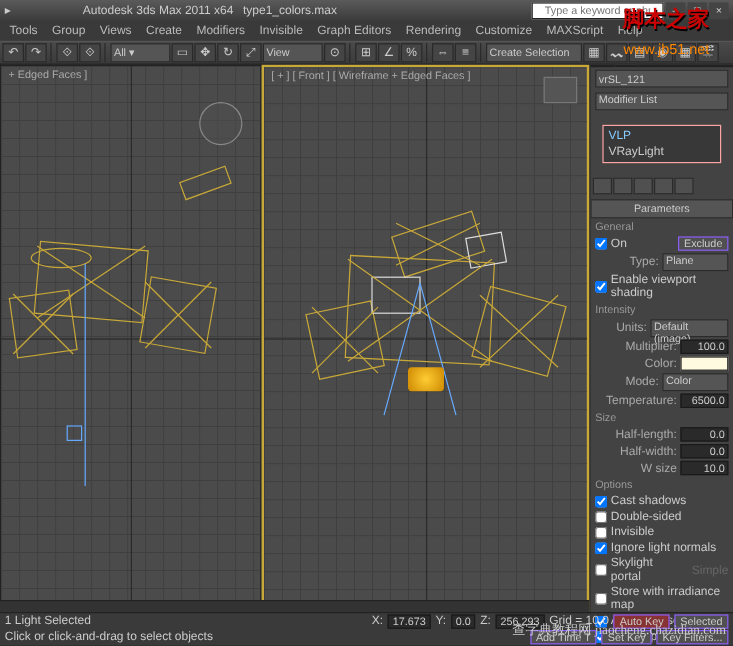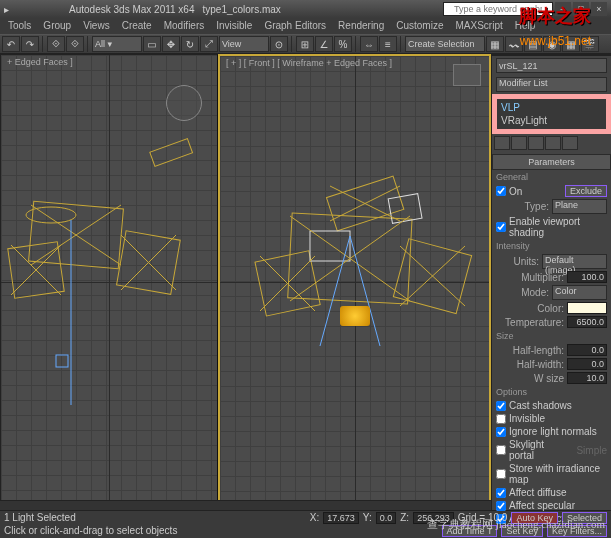--- a/index.html
+++ b/index.html
@@ -26,21 +26,21 @@
 .wire{position:absolute;stroke:#c8a838;fill:none;stroke-width:1}
 .wire-white{stroke:#ddd}
 .wire-blue{stroke:#6af}
 .compass{position:absolute;top:30px;right:15px;width:36px;height:36px;border:1px solid #888;border-radius:50%;background:rgba(80,80,80,.5)}
 .vcube{position:absolute;top:8px;right:8px;width:28px;height:22px;background:#555;border:1px solid #777}
 .right-panel{width:120px;background:#434343;border-left:1px solid #222;display:flex;flex-direction:column;font-size:9px}
 .rp-tabs{height:18px;display:flex;background:#3a3a3a}
 .rp-tabs .tab{flex:1;border:1px solid #222;background:#454545}
 .rp-field{padding:2px 4px}
 .rp-select{width:100%;height:15px;background:#555;border:1px solid #2a2a2a;font-size:9px;padding:0 2px;color:#ccc}
-.rp-list{height:50px;background:#383838;border:5px solid #fca5a5;margin:0;padding:2px;font-size:9px}
+.rp-list{height:50px;background:#383838;border:1px solid #fca5a5;margin:10px;padding:2px;font-size:9px}
 .rp-list .item{padding:1px 2px}
 .rp-btns{display:flex;gap:1px;padding:2px}
 .rp-btns .b{width:16px;height:14px;background:#505050;border:1px solid #2a2a2a}
 .rp-rollout{margin-top:2px}
 .rp-header{background:#555;border:1px solid #2a2a2a;padding:2px 4px;text-align:center;font-size:9px}
 .rp-section{padding:2px 4px;font-size:9px;color:#999}
 .rp-row{display:flex;align-items:center;padding:1px 4px;gap:3px;font-size:9px}
 .rp-row .lbl{flex:1;text-align:right;color:#aaa}
 .rp-row .val{width:40px;height:12px;background:#2a2a2a;border:1px solid #1a1a1a;font-size:9px;padding:0 2px;text-align:right}
 .rp-row .swatch{width:40px;height:12px;background:#fffbe0;border:1px solid #1a1a1a}
@@ -212,28 +212,28 @@
       <div class="rp-section">Intensity</div>
       <div class="rp-row">
           <span class="lbl">Units:</span>
           <div class="rp-select" style="width:65px">Default (image)</div>
         </div>
       <div class="rp-row">
           <span class="lbl">Multiplier:</span>
           <div class="val">100.0</div>
         </div>
       <div class="rp-row">
+          <span class="lbl">Color:</span>
+          <div class="swatch"></div>
+        </div>
+      <div class="rp-row">
           <span class="lbl">Mode:</span>
           <div class="rp-select" style="width:55px">Color</div>
         </div>
       <div class="rp-row">
-          <span class="lbl">Color:</span>
-          <div class="swatch"></div>
-        </div>
-      <div class="rp-row">
           <span class="lbl">Temperature:</span>
           <div class="val">6500.0</div>
         </div>
       <div class="rp-section">Size</div>
       <div class="rp-row">
           <span class="lbl">Half-length:</span>
           <div class="val">0.0</div>
         </div>
       <div class="rp-row">
           <span class="lbl">Half-width:</span>
@@ -241,20 +241,24 @@
         </div>
       <div class="rp-row">
           <span class="lbl">W size</span>
           <div class="val">10.0</div>
         </div>
       <div class="rp-section">Options</div>
       <div id="opts">
           <div class="rp-chk">
             <input type="checkbox" checked="" style="">
             <span>Cast shadows</span>
+          </div>
+          <div class="rp-chk">
+            <input type="checkbox" style="">
+            <span>Double-sided</span>
           </div>
           <div class="rp-chk">
             <input type="checkbox" style="">
             <span>Invisible</span>
           </div>
           <div class="rp-chk">
             <input type="checkbox" checked="" style="">
             <span>Ignore light normals</span>
           </div>
           <div class="rp-chk">

